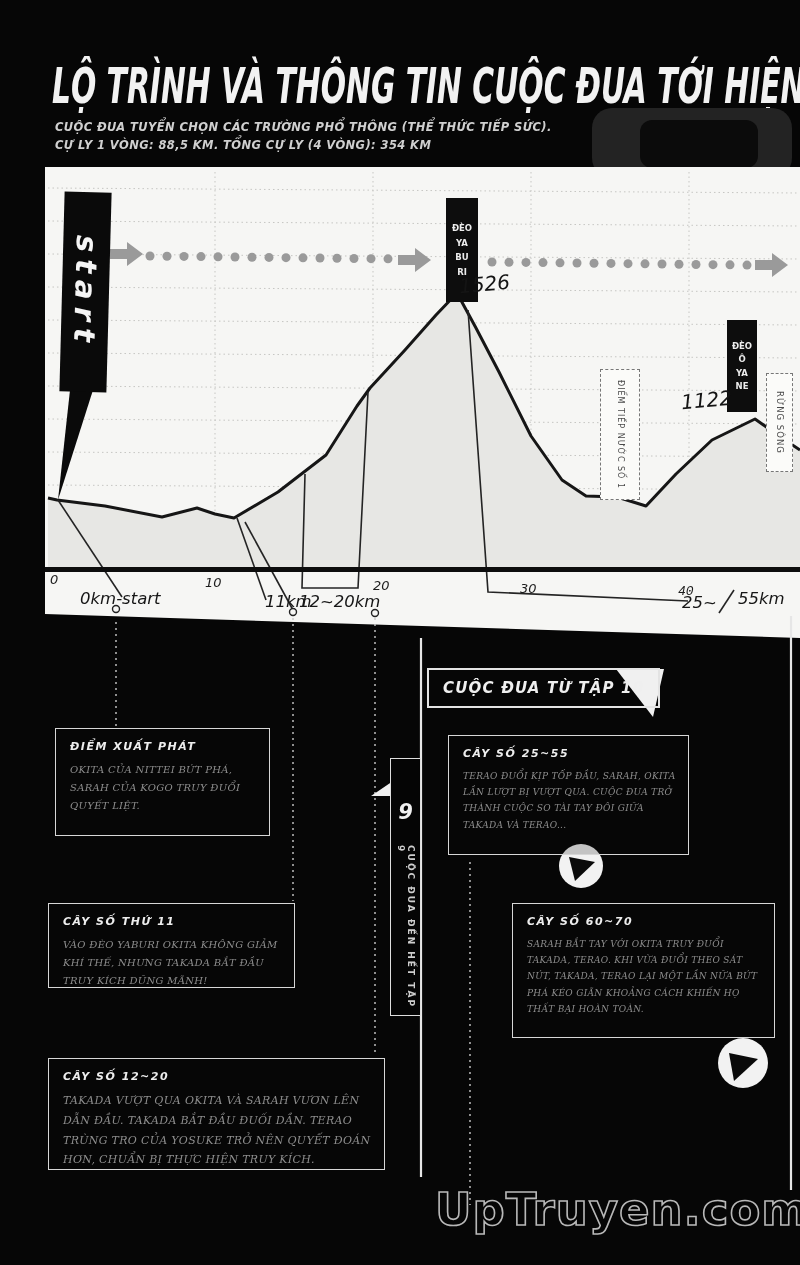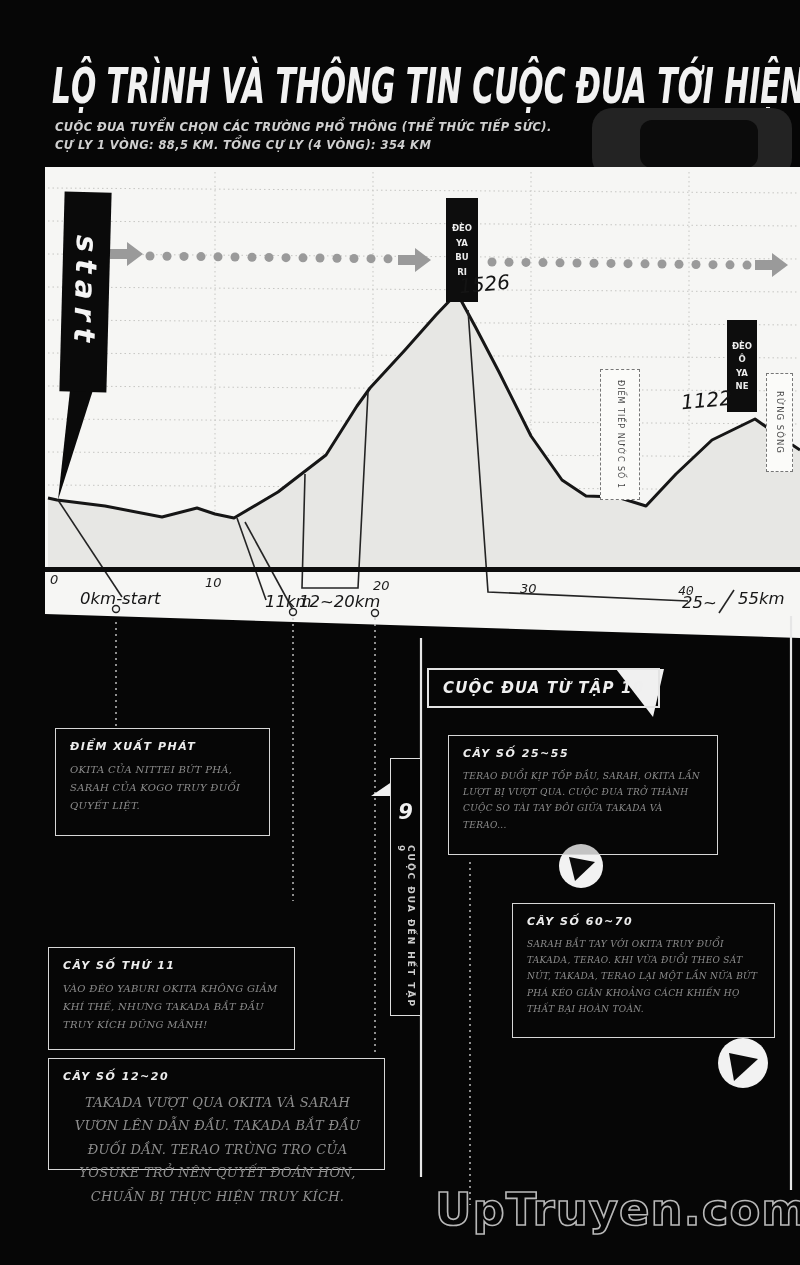--- a/index.html
+++ b/index.html
@@ -190,29 +190,29 @@
   <div class="abs" id="banner9-bar"></div>
   <div class="abs" id="banner9-num">9</div>
   <div class="abs" id="banner9-words">
     <span>CUỘC ĐUA ĐẾN HẾT TẬP 9</span>
   </div>
 
   <div class="abs ibox" style="left:55px;top:728px;width:215px;height:108px;box-sizing:border-box;">
     <h3>ĐIỂM XUẤT PHÁT</h3>
     <p style="font-size:10px;font-style:italic;">OKITA CỦA NITTEI BỨT PHÁ, SARAH CỦA KOGO TRUY ĐUỔI QUYẾT LIỆT.</p>
   </div>
-  <div class="abs ibox" style="left:48px;top:903px;width:247px;height:103px;box-sizing:border-box;margin-top:44px;">
+  <div class="abs ibox" style="left:48px;top:903px;width:247px;height:85px;box-sizing:border-box;">
     <h3>CÂY SỐ THỨ 11</h3>
     <p style="font-size:10px;">VÀO ĐÈO YABURI OKITA KHÔNG GIẢM KHÍ THẾ, NHƯNG TAKADA BẮT ĐẦU TRUY KÍCH DŨNG MÃNH!</p>
   </div>
   <div class="abs ibox" style="left:48px;top:1058px;width:337px;height:112px;box-sizing:border-box;">
     <h3>CÂY SỐ 12~20</h3>
-    <p style="font-size:13px;text-align:center;">TAKADA VƯỢT QUA OKITA VÀ SARAH VƯƠN LÊN DẪN ĐẦU. TAKADA BẮT ĐẦU ĐUỐI DẦN. TERAO TRÙNG TRO CỦA YOSUKE TRỞ NÊN QUYẾT ĐOÁN HƠN, CHUẨN BỊ THỰC HIỆN TRUY KÍCH.</p>
-  </div>
-  <div class="abs ibox" style="left:448px;top:735px;width:270px;height:120px;box-sizing:border-box;">
+    <p style="font-size:11px;">TAKADA VƯỢT QUA OKITA VÀ SARAH VƯƠN LÊN DẪN ĐẦU. TAKADA BẮT ĐẦU ĐUỐI DẦN. TERAO TRÙNG TRO CỦA YOSUKE TRỞ NÊN QUYẾT ĐOÁN HƠN, CHUẨN BỊ THỰC HIỆN TRUY KÍCH.</p>
+  </div>
+  <div class="abs ibox" style="left:448px;top:735px;width:241px;height:120px;box-sizing:border-box;">
     <h3>CÂY SỐ 25~55</h3>
     <p style="font-size:9px;">TERAO ĐUỔI KỊP TỐP ĐẦU, SARAH, OKITA LẦN LƯỢT BỊ VƯỢT QUA. CUỘC ĐUA TRỞ THÀNH CUỘC SO TÀI TAY ĐÔI GIỮA TAKADA VÀ TERAO...</p>
   </div>
   <div class="abs ibox" style="left:512px;top:903px;width:263px;height:135px;box-sizing:border-box;">
     <h3>CÂY SỐ 60~70</h3>
     <p style="font-size:9px;">SARAH BẮT TAY VỚI OKITA TRUY ĐUỔI TAKADA, TERAO. KHI VỪA ĐUỔI THEO SÁT NÚT, TAKADA, TERAO LẠI MỘT LẦN NỮA BỨT PHÁ KÉO GIÃN KHOẢNG CÁCH KHIẾN HỌ THẤT BẠI HOÀN TOÀN.</p>
   </div>
 
   <div class="abs" id="watermark">UpTruyen.com</div>
 </div>

